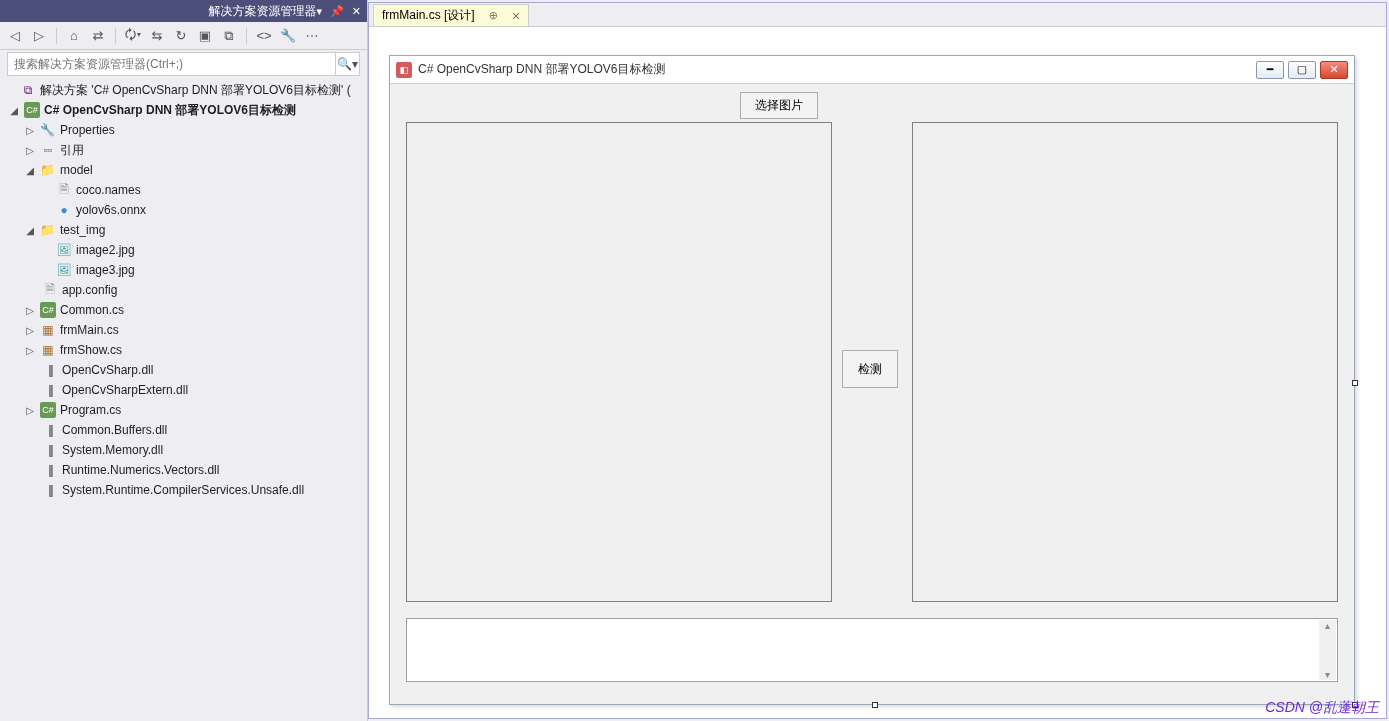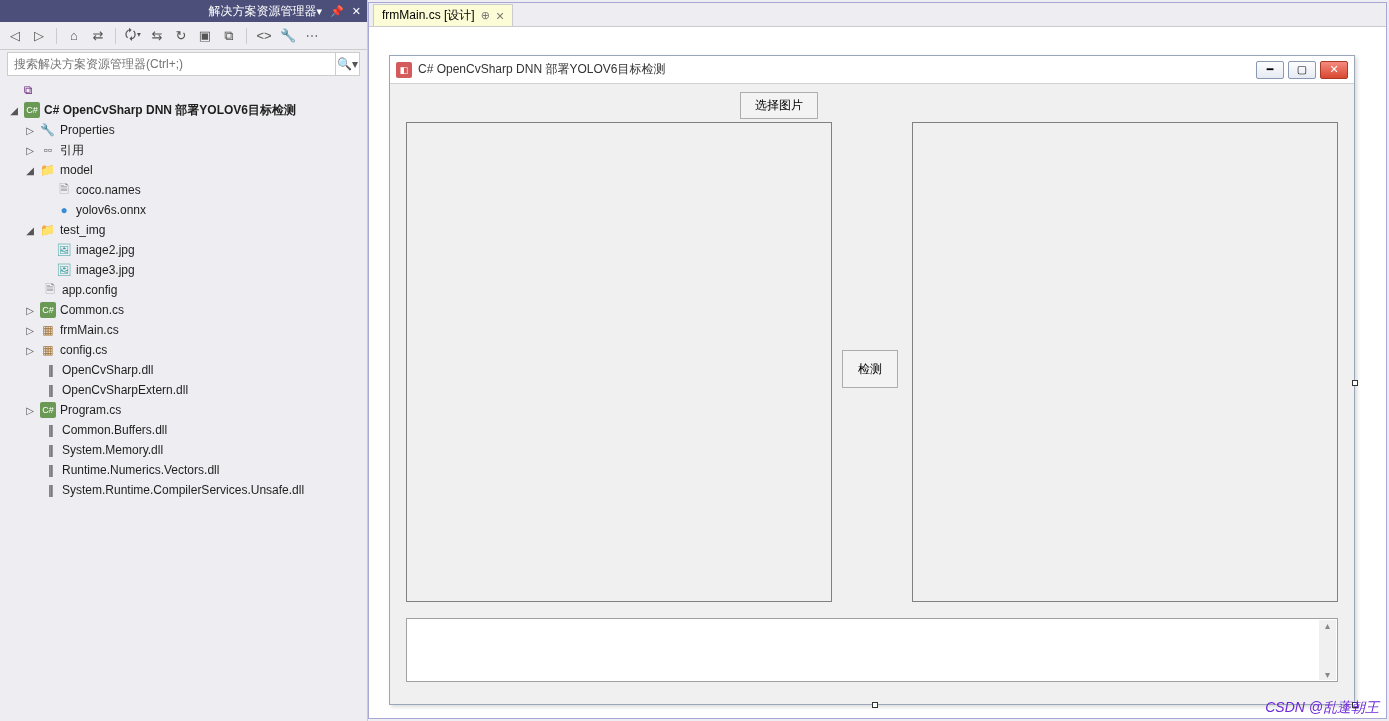--- a/index.html
+++ b/index.html
@@ -32,21 +32,21 @@
 .ic-img { color: #3aa0a0; }
 .ic-cs { background: #6a9955; color: #fff; font-size: 9px; border-radius: 2px; padding: 0 2px; }
 .ic-form { color: #a07030; }
 .ic-dll { color: #555; letter-spacing: -2px; }
 .ic-wrench { color: #555; }
 .indent { display: inline-block; }
 
 
 .main { flex: 1; display: flex; flex-direction: column; background: #fff; border: 1px solid #a8a8d4; margin: 2px 2px 2px 0; }
 .tabstrip { height: 24px; display: flex; align-items: flex-end; background: #eeeef2; border-bottom: 1px solid #ccc; }
-.doctab { height: 22px; background: #fcfcd6; border: 1px solid #ccc; border-bottom: none; padding: 0 8px; display: flex; align-items: center; gap: 6px; margin-left: 4px; cursor: pointer; }
+.doctab { height: 22px; background: #fcfcd6; border: 1px solid #ccc; border-bottom: none; padding: 0 8px; display: flex; align-items: center; gap: 14px; margin-left: 4px; cursor: pointer; }
 .doctab-label { color: #000; font-size: 12px; }
 .doctab-pin { color: #777; font-size: 11px; }
 .doctab-close { color: #777; font-size: 14px; }
 .design-surface { flex: 1; background: #fff; position: relative; padding: 20px; overflow: hidden; }
 
 
 .win { position: absolute; left: 20px; top: 28px; width: 966px; height: 650px; background: #f0f0f0; border: 1px solid #9aa7b8; box-shadow: 2px 2px 4px rgba(0,0,0,0.15); }
 .win-title { height: 28px; background: #fff; border-bottom: 1px solid #d0d0d0; display: flex; align-items: center; padding: 0 6px; }
 .win-icon { width: 16px; height: 16px; background: #d35b5b; margin-right: 6px; border-radius: 2px; display:flex;align-items:center;justify-content:center;color:#fff;font-size:9px; }
 .win-title-text { flex: 1; font-size: 12px; color: #333; }
@@ -93,20 +93,21 @@
   </div>
   <div class="search-box">
     <input class="search-input" placeholder="搜索解决方案资源管理器(Ctrl+;)" style="">
     <div class="search-btn">🔍▾</div>
   </div>
   <div class="tree">
     <div class="tree-row">
       <span class="indent" style="width:0px"></span>
         <span class="expander"></span>
       <span class="tree-icon ic-sln">⧉</span>
+      <span class="tree-label">解决方案 'C# OpenCvSharp DNN 部署YOLOV6目标检测' (</span>
     </div>
     <div class="tree-row">
       <span class="indent" style="width:4px"></span>
         <span class="expander">◢</span>
       <span class="tree-icon ic-proj">C#</span>
       <span class="tree-label bold">C# OpenCvSharp DNN 部署YOLOV6目标检测</span>
     </div>
     <div class="tree-row">
       <span class="indent" style="width:20px"></span>
         <span class="expander">▷</span>
@@ -165,21 +166,21 @@
     <div class="tree-row">
       <span class="indent" style="width:20px"></span>
         <span class="expander">▷</span>
       <span class="tree-icon ic-form">▦</span>
       <span class="tree-label">frmMain.cs</span>
     </div>
     <div class="tree-row">
       <span class="indent" style="width:20px"></span>
         <span class="expander">▷</span>
       <span class="tree-icon ic-form">▦</span>
-      <span class="tree-label">config.cs</span>
+      <span class="tree-label">frmShow.cs</span>
     </div>
     <div class="tree-row">
       <span class="indent" style="width:34px"></span>
       <span class="tree-icon ic-dll">|||</span>
       <span class="tree-label">OpenCvSharp.dll</span>
     </div>
     <div class="tree-row">
       <span class="indent" style="width:34px"></span>
       <span class="tree-icon ic-dll">|||</span>
       <span class="tree-label">OpenCvSharpExtern.dll</span>

